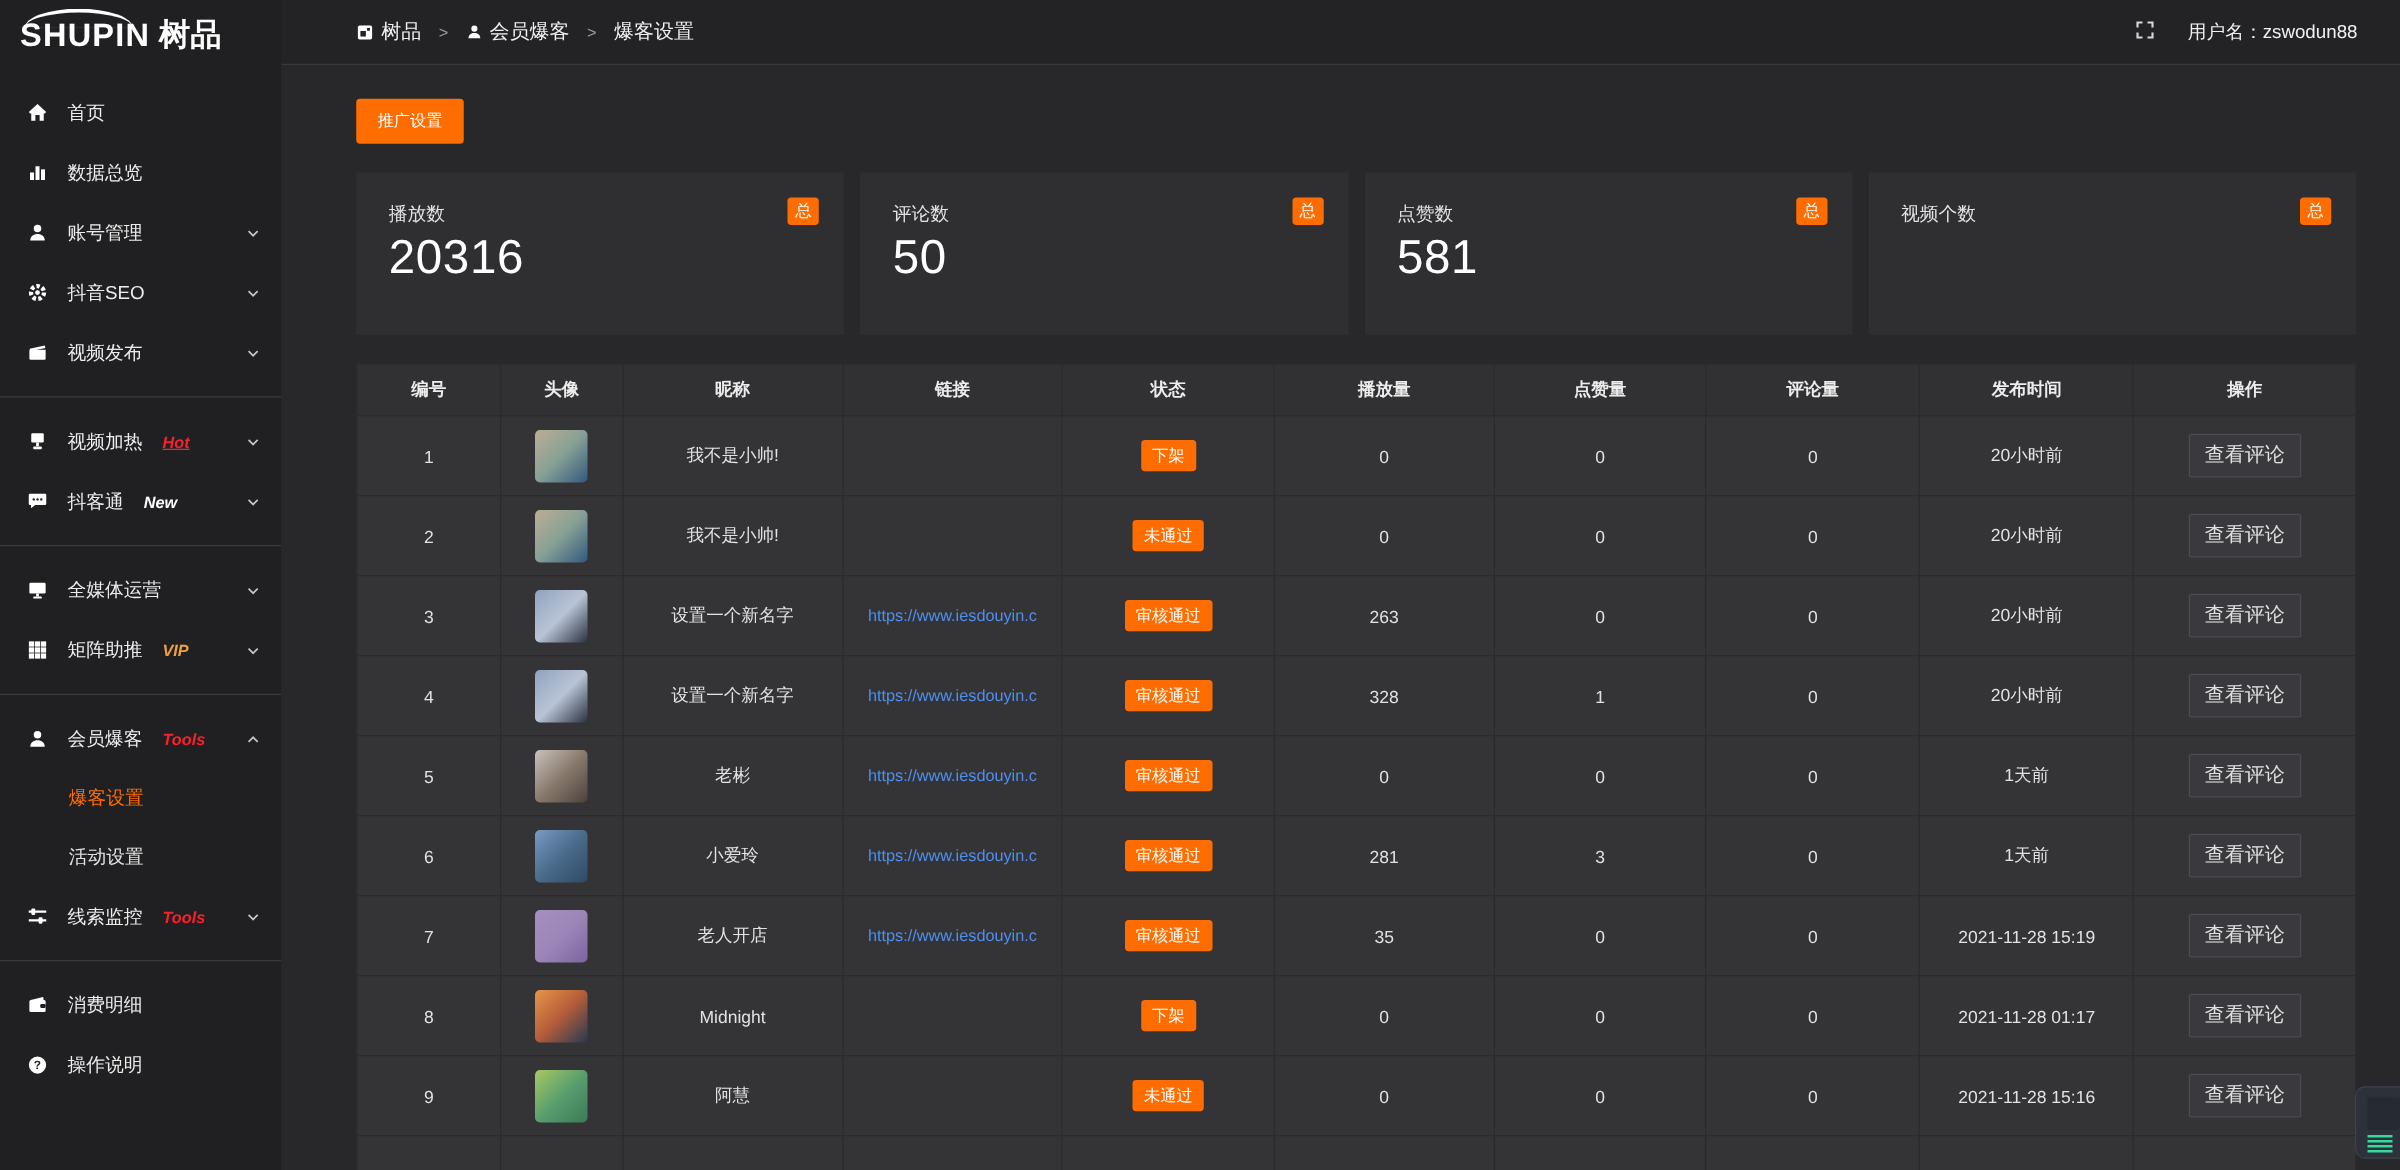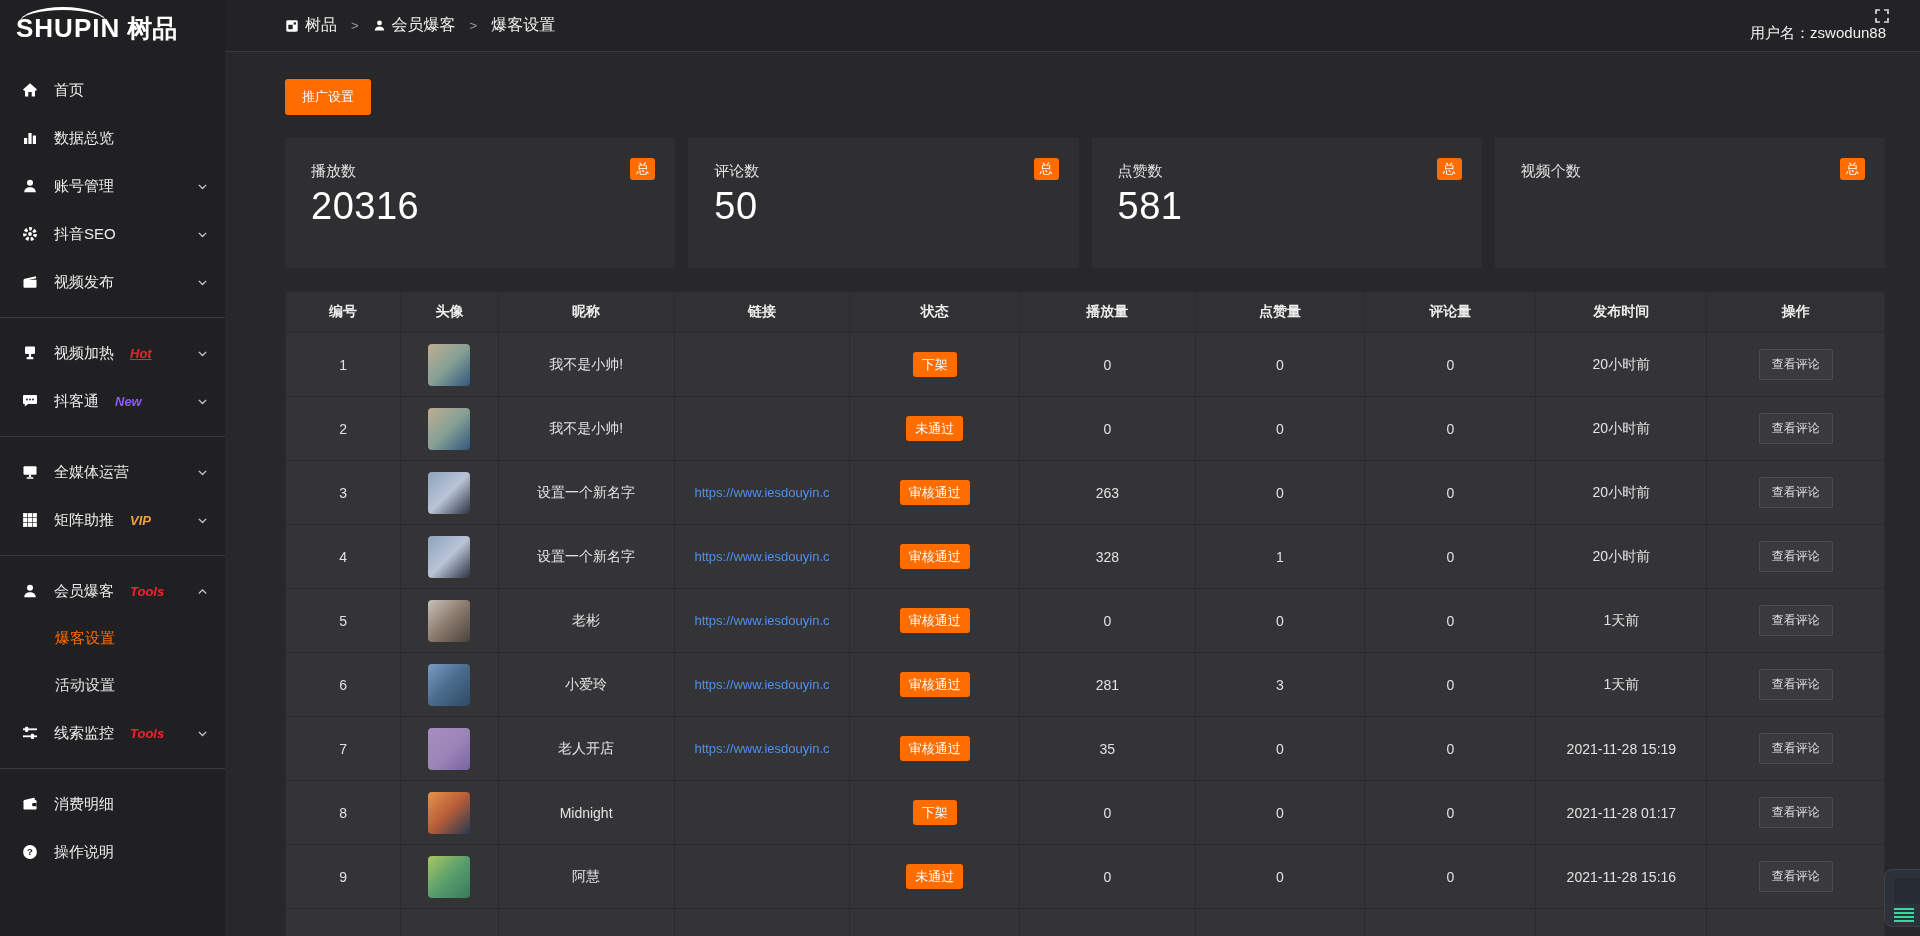--- a/index.html
+++ b/index.html
@@ -29,21 +29,21 @@
   .divider{height:1px;background:#3a3a3d;margin:11px 0;}
   .sub{height:47px;display:flex;align-items:center;padding-left:55px;font-size:15px;color:#e2e2e2;cursor:pointer;}
   .sub.active{color:var(--orange);}
   
   .topbar{position:absolute;left:225px;right:0;top:0;height:52px;background:var(--topbar);
     border-bottom:1px solid #39393c;display:flex;align-items:center;padding:0 30px 0 60px;z-index:4;}
   .crumbs{display:flex;align-items:center;font-size:16px;color:#f0f0f0;}
   .crumb{display:flex;align-items:center;cursor:pointer;}
   .crumb .ic{display:flex;margin-right:6px;}
   .crumb-sep{margin:0 14px;color:#9a9a9a;font-size:13px;}
-  .top-right{margin-left:auto;display:flex;align-items:flex-end;flex-direction:column;}
+  .top-right{margin-left:auto;display:flex;align-items:flex-start;}
   .fs{display:flex;cursor:pointer;}
   .user{margin-left:26px;font-size:15px;color:#f0f0f0;display:flex;align-items:center;cursor:pointer;}
   .user .chev{margin-left:4px;display:flex;}
   
   .content{position:absolute;left:225px;right:0;top:52px;bottom:0;padding:0 35px 0 60px;overflow:hidden;}
   .promo-btn{margin-top:27px;display:inline-block;background:var(--orange);border:none;color:#fff;
     font-size:13px;padding:9px 17px;border-radius:3px;cursor:pointer;font-family:Liberation Sans, sans-serif;}
   .stats{display:flex;gap:13px;margin-top:23px;}
   .card{flex:1;height:130px;background:var(--card);position:relative;padding:24px 26px;}
   .card .lbl{font-size:15px;color:#e2e2e2;}
@@ -54,21 +54,21 @@
   .tbl-wrap{margin-top:23px;}
   table{width:100%;border-collapse:collapse;background:var(--cell);table-layout:fixed;}
   th{height:41px;background:var(--cellhead);font-size:14px;font-weight:bold;color:#ececec;
     border:1px solid var(--line);text-align:center;}
   td{height:64px;text-align:center;font-size:14px;color:#e2e2e2;border:1px solid var(--line);
     overflow:hidden;white-space:nowrap;}
   .avatar{width:42px;height:42px;border-radius:4px;margin:0 auto;}
   .lnk{color:var(--link);font-size:13px;cursor:pointer;display:block;padding:0 4px;overflow:hidden;}
   .status{display:inline-block;background:var(--orange);color:#fff;font-size:13px;
     padding:5px 9px;border-radius:3px;line-height:1.2;}
-  .act-btn{background:#3a3a3e;border:1px solid #4b4b50;color:#e0e0e0;font-size:12px;
+  .act-btn{background:#3a3a3e;border:1px solid #4b4b50;color:#e0e0e0;font-size:16px;
     padding:6px 12px;border-radius:2px;cursor:pointer;font-family:inherit;}
   
   .float-widget{position:absolute;right:-16px;bottom:9px;width:52px;height:58px;
     background:#2d313a;border:1px solid #3d424e;border-radius:8px;z-index:9;padding:8px 0 0 9px;}
   .float-widget .scr{width:26px;height:26px;background:#262a33;border-radius:3px;}
   .float-widget .bars{margin-top:4px;}
   .float-widget .bars i{display:block;width:20px;height:2px;background:#35d99e;margin-bottom:2px;}
 </style>
 </head>
 <body>
@@ -159,21 +159,21 @@
       <div class="mi">
         <span class="ic">
           <svg width="16" height="16" viewBox="0 0 16 16" xmlns="http://www.w3.org/2000/svg">
             <path d="M2 2h12a1 1 0 0 1 1 1v7a1 1 0 0 1-1 1H6.2L2.8 13.6V11H2a1 1 0 0 1-1-1V3a1 1 0 0 1 1-1Z" fill="#fff"></path>
             <circle cx="5" cy="6.5" r=".95" fill="#202022"></circle>
             <circle cx="8" cy="6.5" r=".95" fill="#202022"></circle>
             <circle cx="11" cy="6.5" r=".95" fill="#202022"></circle>
           </svg>
         </span>
         <span class="lbl">抖客通</span>
-        <span class="tag" style="color: #8b5cf6;">New</span>
+        <span class="tag" style="color: #ffffff;">New</span>
         <span class="chev">
           <svg width="16" height="16" viewBox="0 0 16 16" xmlns="http://www.w3.org/2000/svg" style="width:13px;height:13px">
             <path d="M3.5 6 8 10.5 12.5 6" fill="none" stroke="#c4c4c4" stroke-width="1.7"></path>
           </svg>
         </span>
       </div>
       <div class="divider"></div>
       <div class="mi">
         <span class="ic">
           <svg width="16" height="16" viewBox="0 0 16 16" xmlns="http://www.w3.org/2000/svg">

